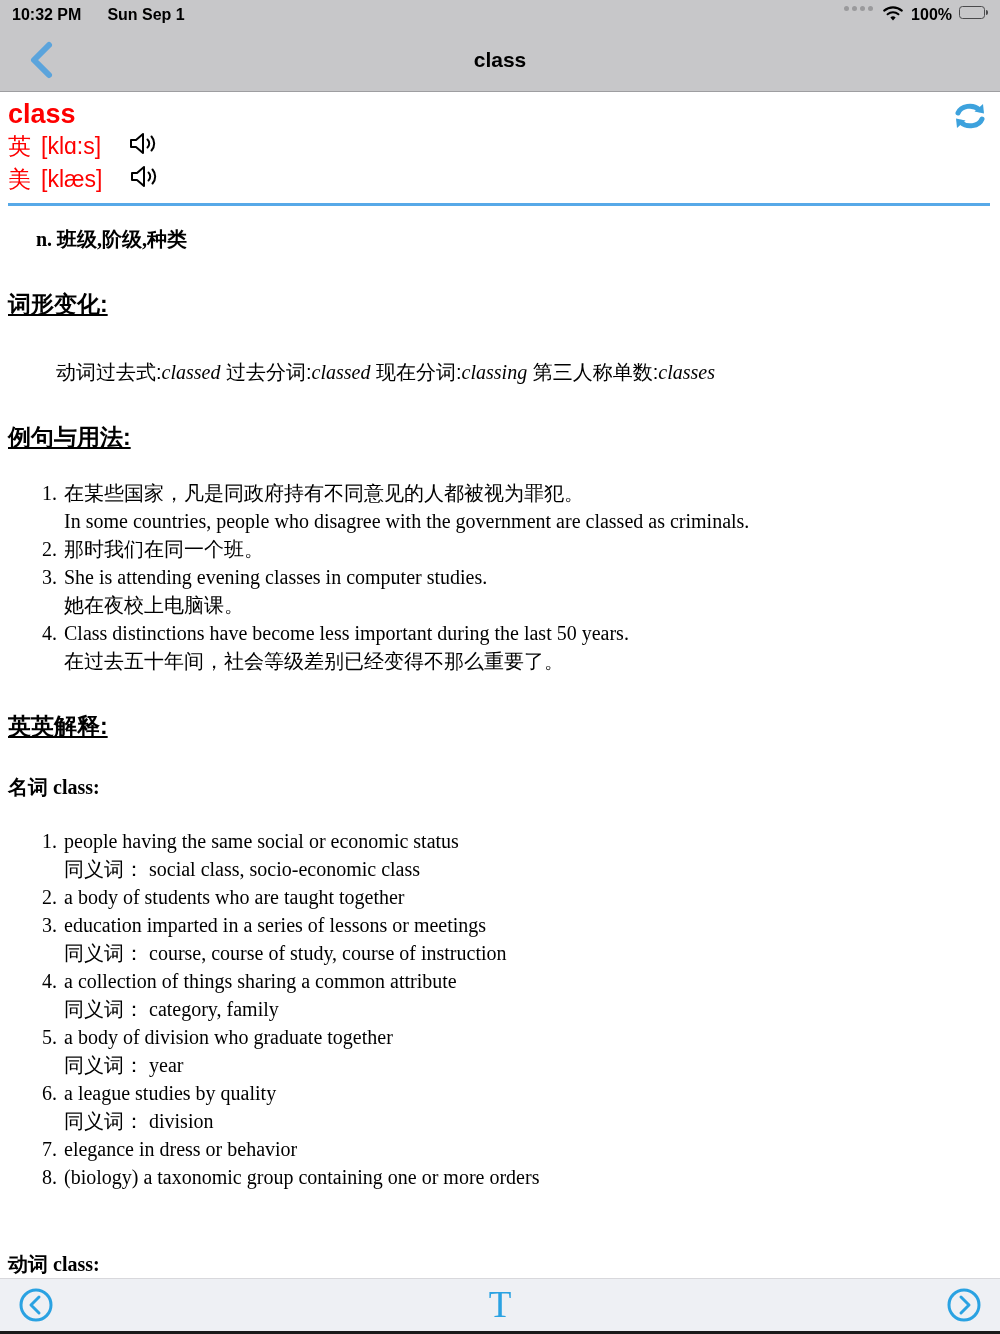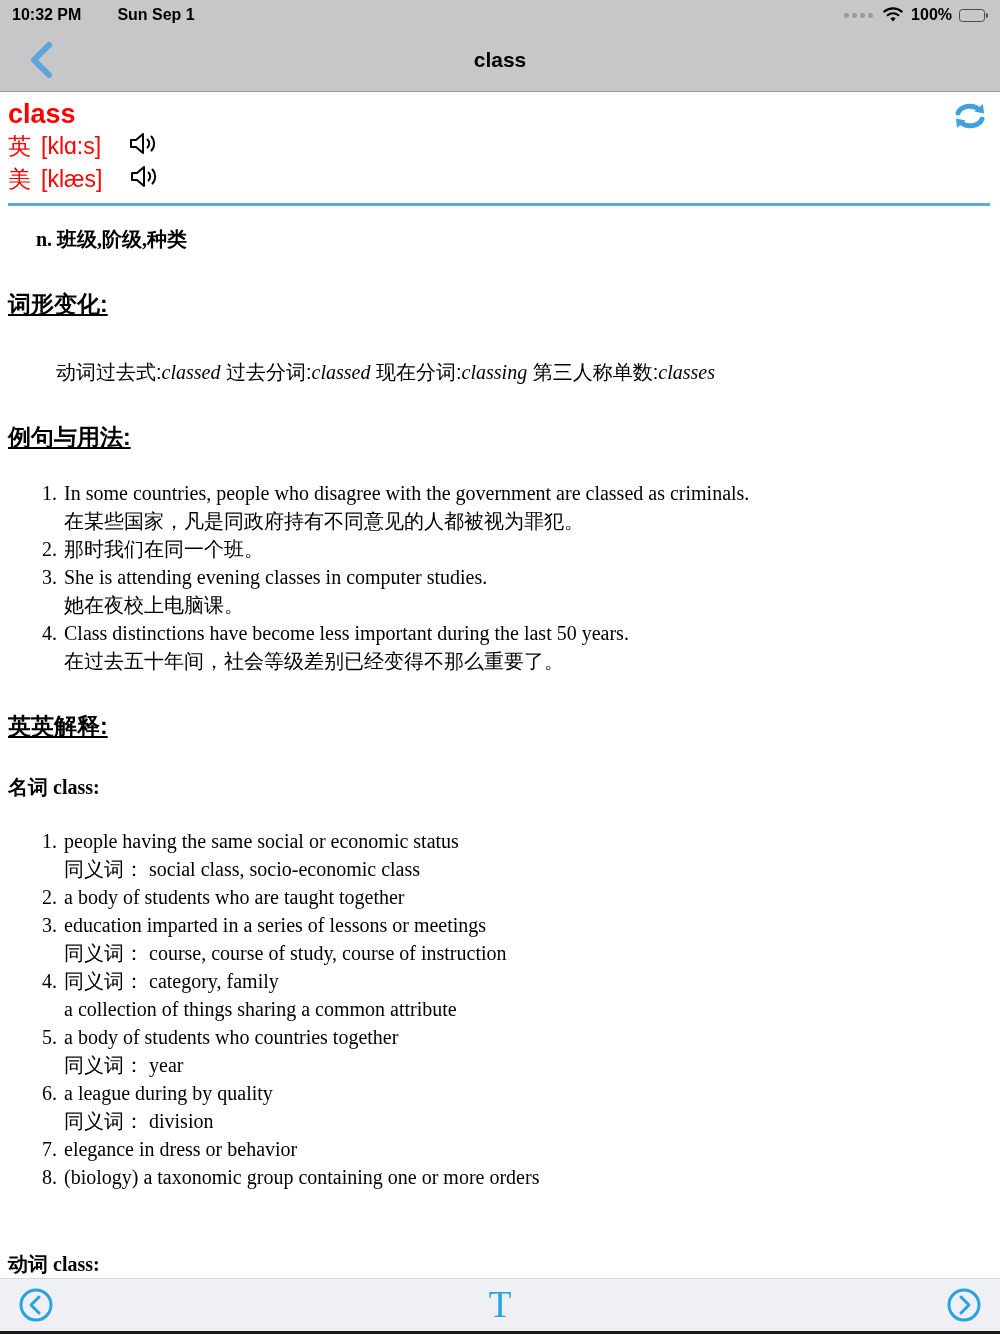--- a/index.html
+++ b/index.html
@@ -11,22 +11,22 @@
     position: relative;
   }
 
   
   .statusbar {
     height: 28px; background: #c7c7c9;
     display: flex; align-items: center; justify-content: space-between;
     padding: 2px 12px 0 12px;
     font-size: 16px; font-weight: 700; color: #000;
   }
-  .sb-left { display: flex; gap: 36px; align-items: center; }
-  .sb-right { display: flex; gap: 7px; align-items: center; }
+  .sb-left { display: flex; gap: 26px; align-items: center; }
+  .sb-right { display: flex; gap: 7px; align-items: flex-start; }
   .cell-dots { display: flex; gap: 3px; align-items: center; margin-right: 2px; }
   .cell-dots i { width: 5px; height: 5px; border-radius: 50%; background: #9a9a9c; display: block; }
   .battery-body {
     width: 26px; height: 13px; border: 1px solid #4a4a4c; border-radius: 3.5px;
     padding: 1px; display: inline-block;
   }
   .battery-fill { width: 100%; height: 100%; background: #000; border-radius: 1.5px; }
   .battery-tip { width: 2px; height: 5px; background: #4a4a4c; border-radius: 0 2px 2px 0; margin-left: 1px; }
 
   .navbar {
@@ -180,22 +180,22 @@
   <div class="def-line">n. 班级,阶级,种类</div>
 
   <div class="section-heading">词形变化:</div>
 
   <div class="morph-line"><span>动词过去式:</span><span class="it">classed</span><span> 过去分词:</span><span class="it">classed</span><span> 现在分词:</span><span class="it">classing</span><span> 第三人称单数:</span><span class="it">classes</span></div>
 
   <div class="section-heading">例句与用法:</div>
 
   <ol class="entry-list">
     <li>
+      <div>在某些国家，凡是同政府持有不同意见的人都被视为罪犯。</div>
       <div>In some countries, people who disagree with the government are classed as criminals.</div>
-      <div>在某些国家，凡是同政府持有不同意见的人都被视为罪犯。</div>
     </li>
     <li>
       <div>那时我们在同一个班。</div>
     </li>
     <li>
       <div>She is attending evening classes in computer studies.</div>
       <div>她在夜校上电脑课。</div>
     </li>
     <li>
       <div>Class distinctions have become less important during the last 50 years.</div>
@@ -213,29 +213,29 @@
       <div><span class="syn-label">同义词：</span> <span>social class, socio-economic class</span></div>
     </li>
     <li>
       <div>a body of students who are taught together</div>
     </li>
     <li>
       <div>education imparted in a series of lessons or meetings</div>
       <div><span class="syn-label">同义词：</span> <span>course, course of study, course of instruction</span></div>
     </li>
     <li>
+      <div>a collection of things sharing a common attribute</div>
       <div><span class="syn-label">同义词：</span> <span>category, family</span></div>
-      <div>a collection of things sharing a common attribute</div>
-    </li>
-    <li>
-      <div>a body of students who countries together</div>
+    </li>
+    <li>
+      <div>a body of division who graduate together</div>
       <div><span class="syn-label">同义词：</span> <span>year</span></div>
     </li>
     <li>
-      <div>a league during by quality</div>
+      <div>a league studies by quality</div>
       <div><span class="syn-label">同义词：</span> <span>division</span></div>
     </li>
     <li>
       <div>elegance in dress or behavior</div>
     </li>
     <li>
       <div>(biology) a taxonomic group containing one or more orders</div>
     </li>
   </ol>
 

